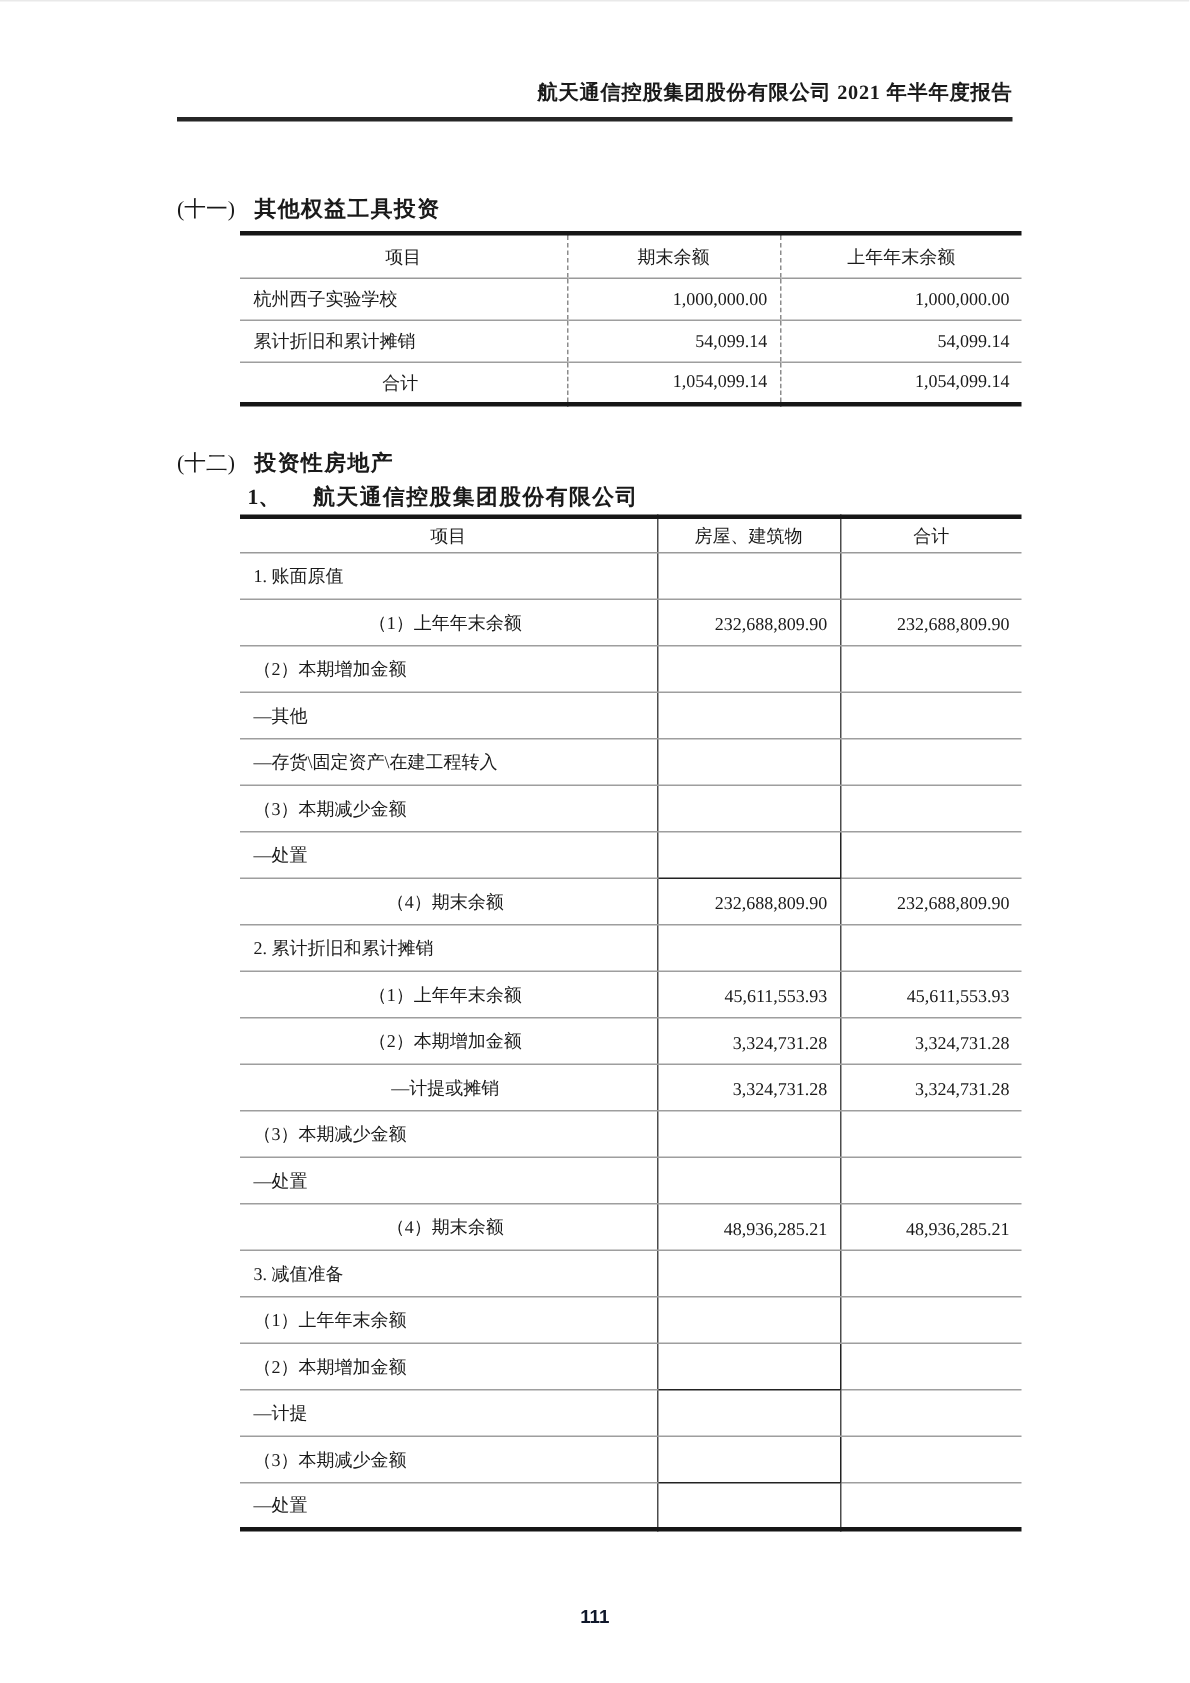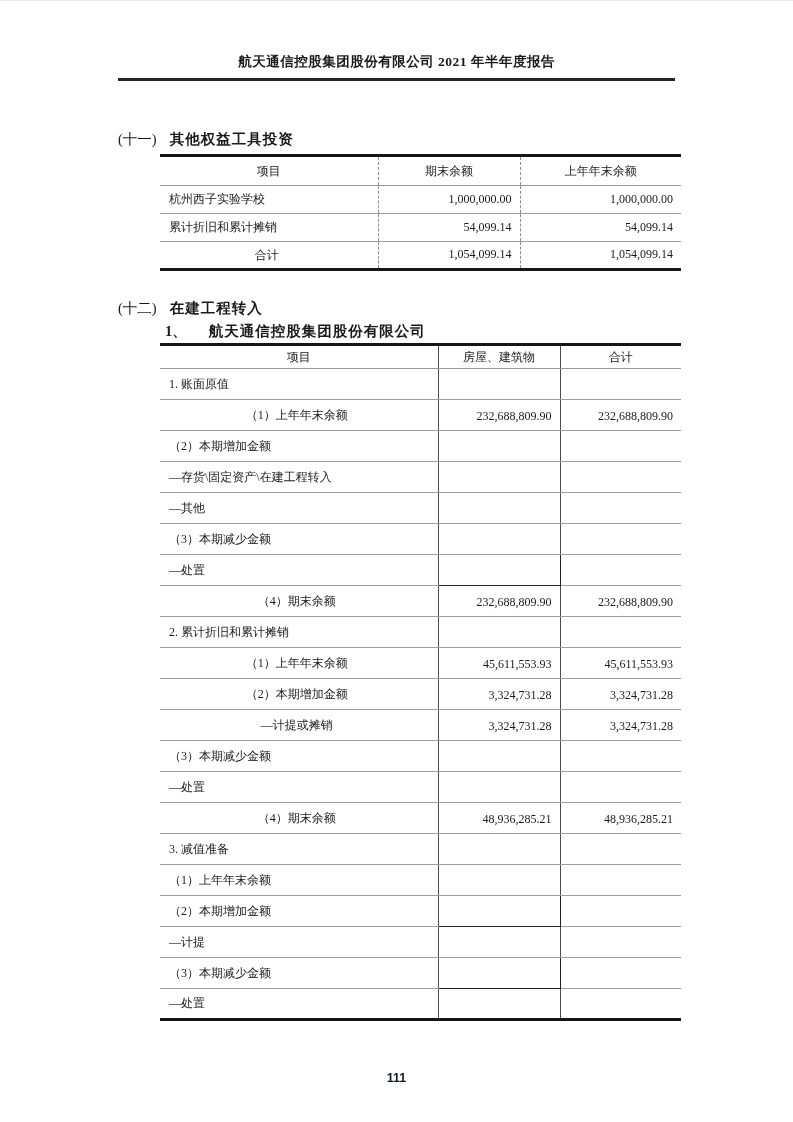--- a/index.html
+++ b/index.html
@@ -8,21 +8,21 @@
     width:793px;height:1122px;
     background:#fff;
     font-family:"Liberation Serif","DejaVu Serif",serif;
     color:#1a1a1a;
     overflow:hidden;
     border-top:1px solid #e9e9e9;
   }
   
   .doc-header{
     position:absolute;top:52px;left:118px;width:557px;
-    text-align:center;
+    text-align:right;
     font-size:13.5px;font-weight:700;
     padding-bottom:7px;
     border-bottom:3px solid #262626;
     letter-spacing:.5px;
   }
   
   .sec-heading{
     position:absolute;left:118px;
     font-size:14.5px;
     display:flex;align-items:flex-start;
@@ -111,21 +111,21 @@
         <tr class="row-total">
           <td class="c-item">合计</td>
           <td class="c-num">1,054,099.14</td>
           <td class="c-num">1,054,099.14</td>
         </tr>
       </tbody>
   </table>
 
   <div class="sec-heading" style="top:298px;">
     <span class="sec-label">(十二)</span>
-    <span class="sec-title">在建工程转入</span>
+    <span class="sec-title">投资性房地产</span>
   </div>
 
   <div class="sub-heading" style="top:321px;">
     <span>1、</span>
     <span class="sub-title">航天通信控股集团股份有限公司</span>
   </div>
 
   <table class="fin" id="table2" style="top:342px;">
     <colgroup>
         <col style="width:278px">
@@ -149,26 +149,26 @@
           <td class="c-item">（1）上年年末余额</td>
           <td class="c-num">232,688,809.90</td>
           <td class="c-num">232,688,809.90</td>
         </tr>
         <tr>
           <td class="c-item">（2）本期增加金额</td>
           <td class="c-num"></td>
           <td class="c-num"></td>
         </tr>
         <tr>
+          <td class="c-item">—其他</td>
+          <td class="c-num"></td>
+          <td class="c-num"></td>
+        </tr>
+        <tr>
           <td class="c-item">—存货\固定资产\在建工程转入</td>
-          <td class="c-num"></td>
-          <td class="c-num"></td>
-        </tr>
-        <tr>
-          <td class="c-item">—其他</td>
           <td class="c-num"></td>
           <td class="c-num"></td>
         </tr>
         <tr>
           <td class="c-item">（3）本期减少金额</td>
           <td class="c-num"></td>
           <td class="c-num"></td>
         </tr>
         <tr class="row-boxed">
           <td class="c-item">—处置</td>

